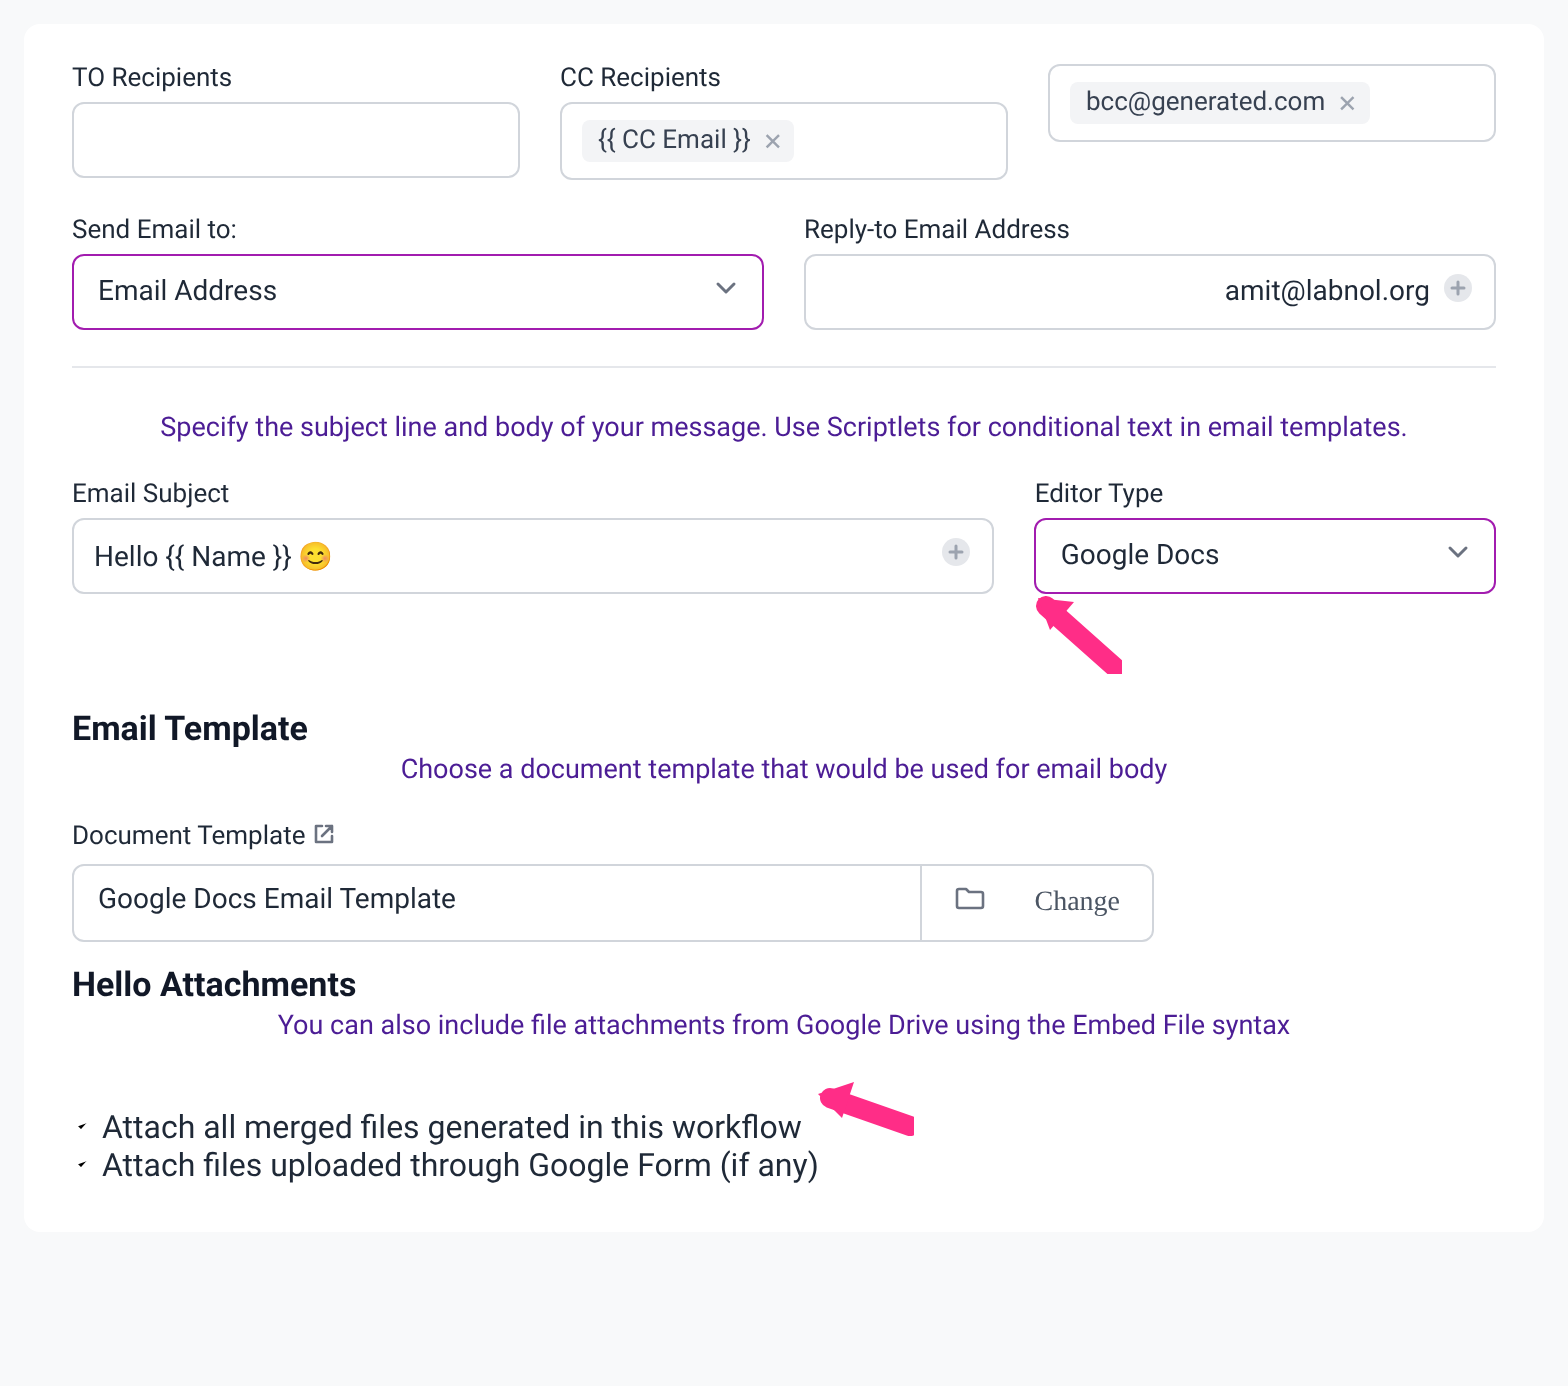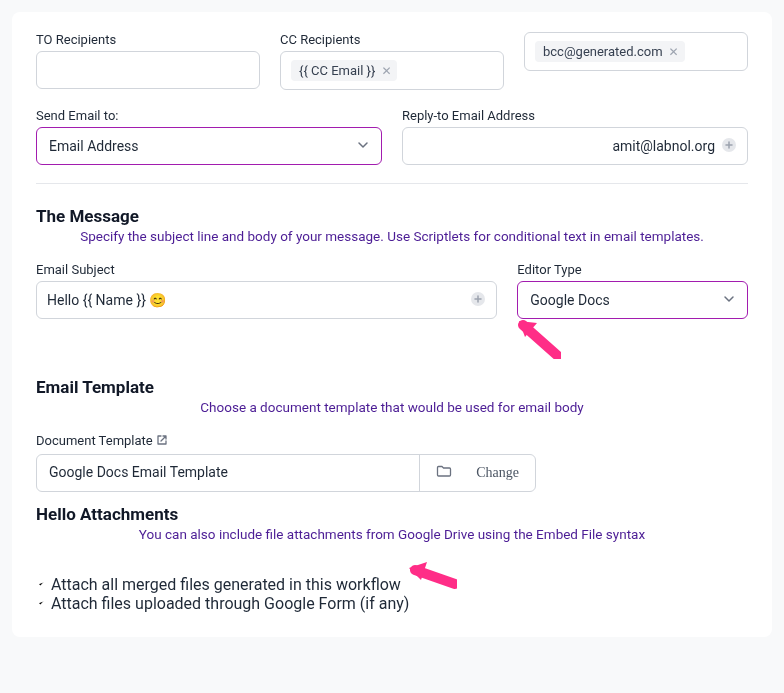--- a/index.html
+++ b/index.html
@@ -85,21 +85,21 @@
       font-size: 13.5px;
       color: #4c1d95;
       margin-bottom: 18px;
       text-align: center;
     }
     .tpl-row {
       display: flex;
       border: 1px solid #d1d5db;
       border-radius: 6px;
       overflow: hidden;
-      width: 500px;
+      width: 541px;
     }
     .tpl-name {
       flex: 1;
       padding: 9px 12px;
       font-size: 14px;
     }
     .tpl-btn {
       border-left: 1px solid #d1d5db;
       padding: 9px 16px;
       display: flex;
@@ -197,21 +197,20 @@
               <circle cx="8" cy="8" r="7" fill="#e5e7eb"></circle>
               <path d="M8 5v6M5 8h6" stroke="#9ca3af" stroke-width="1.5" stroke-linecap="round"></path>
             </svg>
         </span>
       </div>
     </div>
   </div>
 
   <hr class="sep">
 
-  <div class="section-title">The Message</div>
   <div class="section-sub">Specify the subject line and body of your message. Use Scriptlets for conditional text in email templates.</div>
 
   <div class="row rel mb24">
     <div class="col col-wide">
       <span class="label-small">Email Subject</span>
       <div class="input-box" style="justify-content: space-between; align-items: center;">
         <span>Hello {{ Name }} 😊</span>
         <span class="plus-icon">
           <svg width="16" height="16" viewBox="0 0 16 16">
               <circle cx="8" cy="8" r="7" fill="#e5e7eb"></circle>

